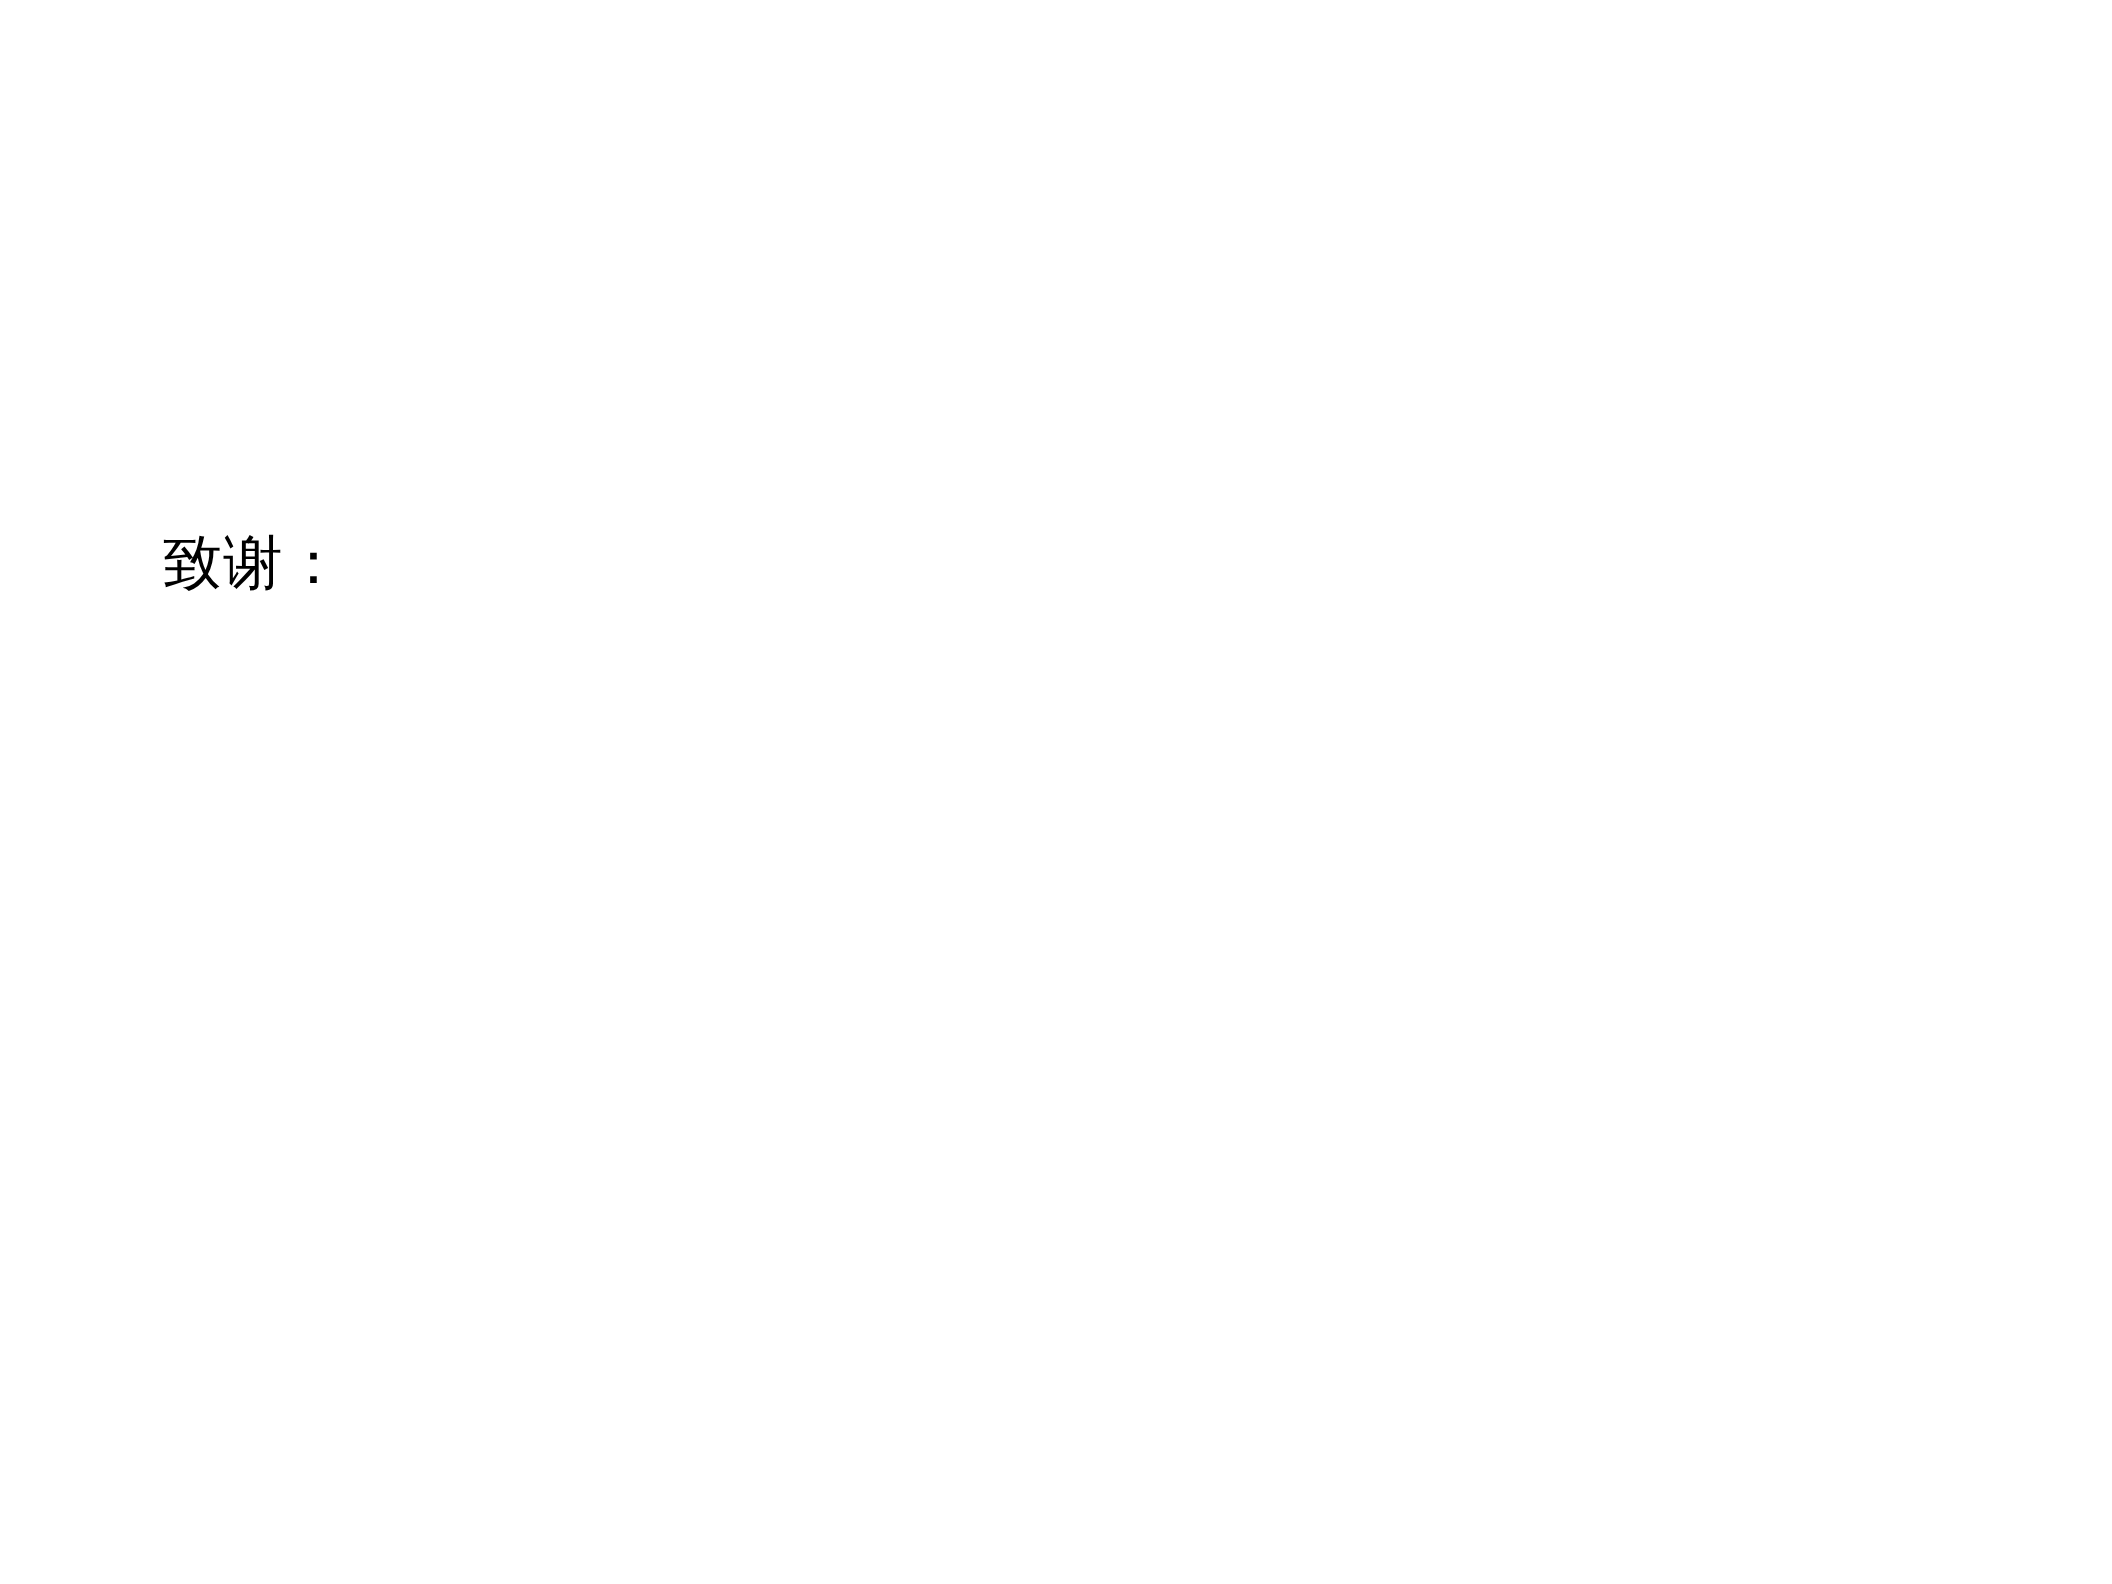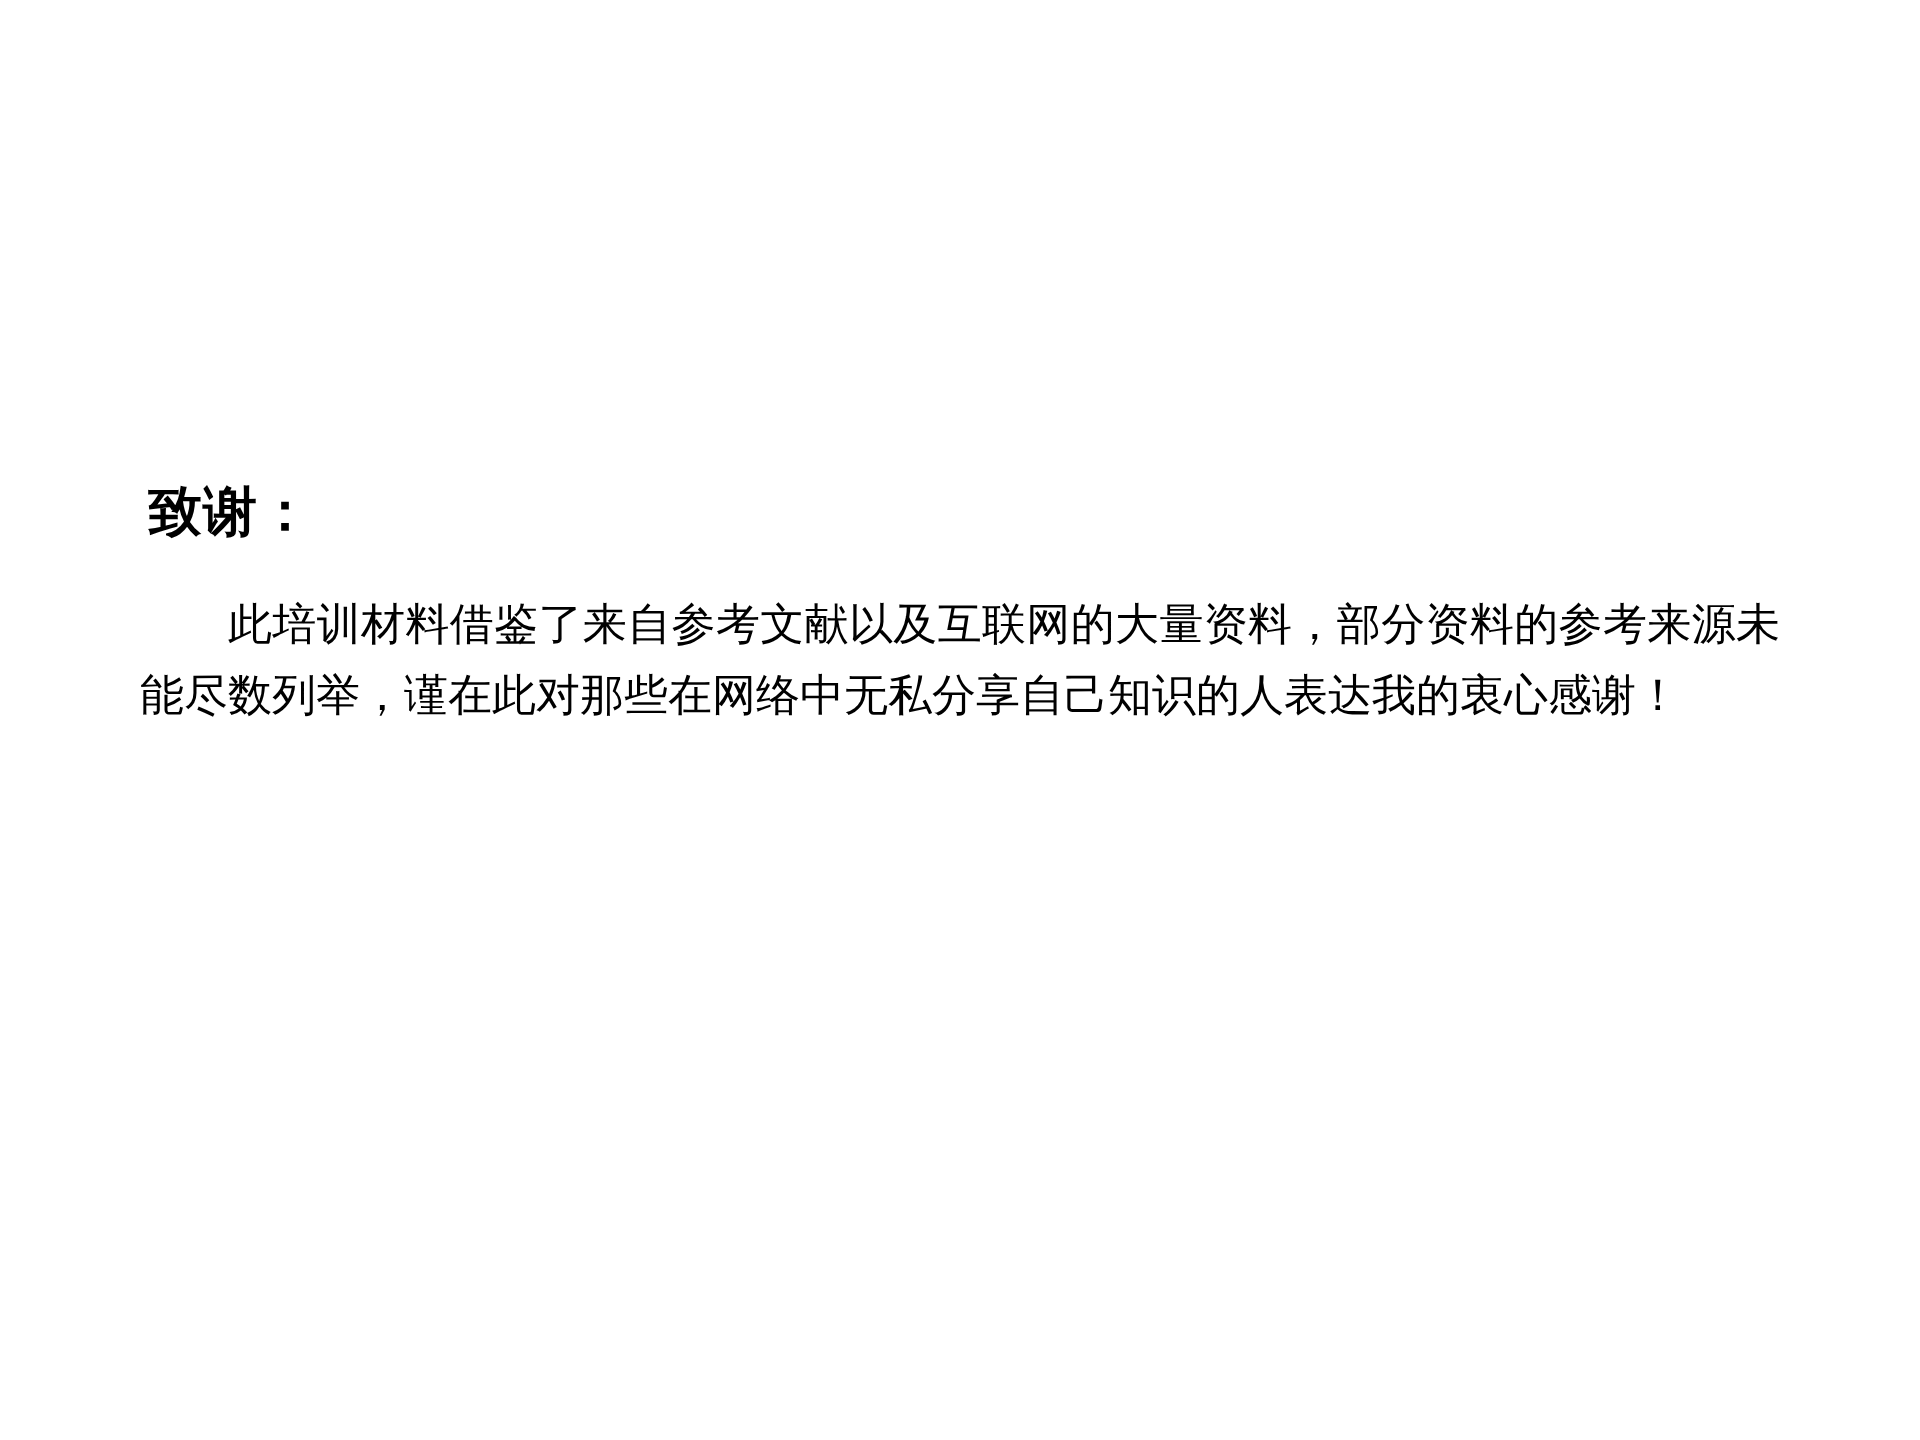--- a/index.html
+++ b/index.html
@@ -20,21 +20,21 @@
     height: 1440px;
     background: #ffffff;
     box-sizing: border-box;
   }
   .slide-title {
     position: absolute;
     left: 148px;
     top: 482px;
     font-size: 54px;
     line-height: 1.1;
-    font-weight: 700;
+    font-weight: 400;
     letter-spacing: 1px;
     white-space: nowrap;
   }
   .slide-body {
     position: absolute;
     left: 140px;
     top: 588px;
     width: 1640px;
     font-size: 44px;
     line-height: 1.62;
@@ -42,14 +42,13 @@
     text-justify: inter-ideograph;
     text-indent: 88px;
     font-weight: 400;
   }
 </style>
 </head>
 <body>
 
 <div class="slide">
   <div class="slide-title">致谢：</div>
-  <div class="slide-body">此培训材料借鉴了来自参考文献以及互联网的大量资料，部分资料的参考来源未能尽数列举，谨在此对那些在网络中无私分享自己知识的人表达我的衷心感谢！</div>
 </div>
 
 </body></html>

